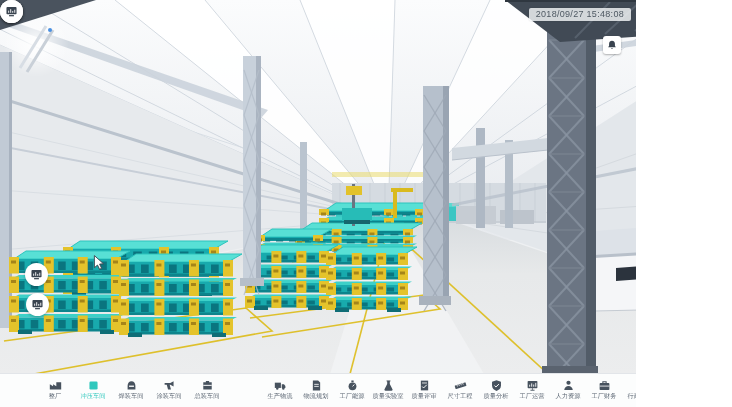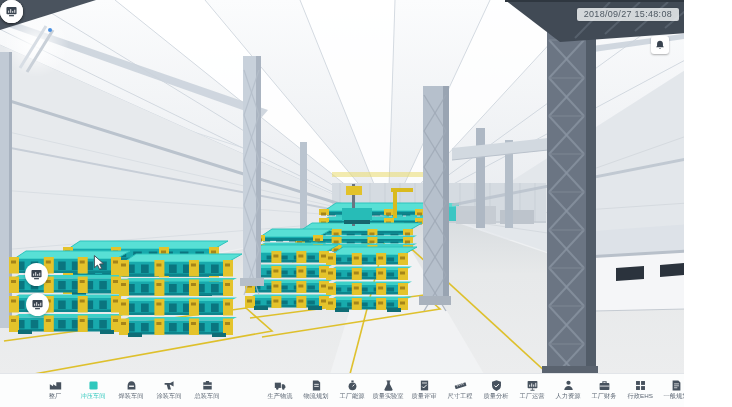--- a/index.html
+++ b/index.html
@@ -1,16 +1,16 @@
 <!DOCTYPE html>
 <html><head>
 <meta charset="utf-8">
 <style>
   html,body{margin:0;padding:0;background:#ffffff;}
-  .stage{position:relative;width:684px;height:407px;overflow:hidden;
+  .stage{position:relative;width:636px;height:407px;overflow:hidden;
          font-family:"Liberation Sans",sans-serif;background:#eef0f2;}
   
   .viewport{position:absolute;left:0;top:0;width:732px;height:374px;cursor:grab;}
   .viewport svg{display:block;}
   
   .chip-timestamp{position:absolute;top:8px;right:5px;height:13px;line-height:13px;
     padding:0 7px;background:rgba(248,250,251,.8);border-radius:2px;
     font-size:9px;color:#4e5862;letter-spacing:.3px;box-shadow:0 0 2px rgba(0,0,0,.15);}
   .btn-bell{position:absolute;top:36px;right:15px;width:18px;height:18px;background:#fff;
     border-radius:3px;display:flex;align-items:center;justify-content:center;

